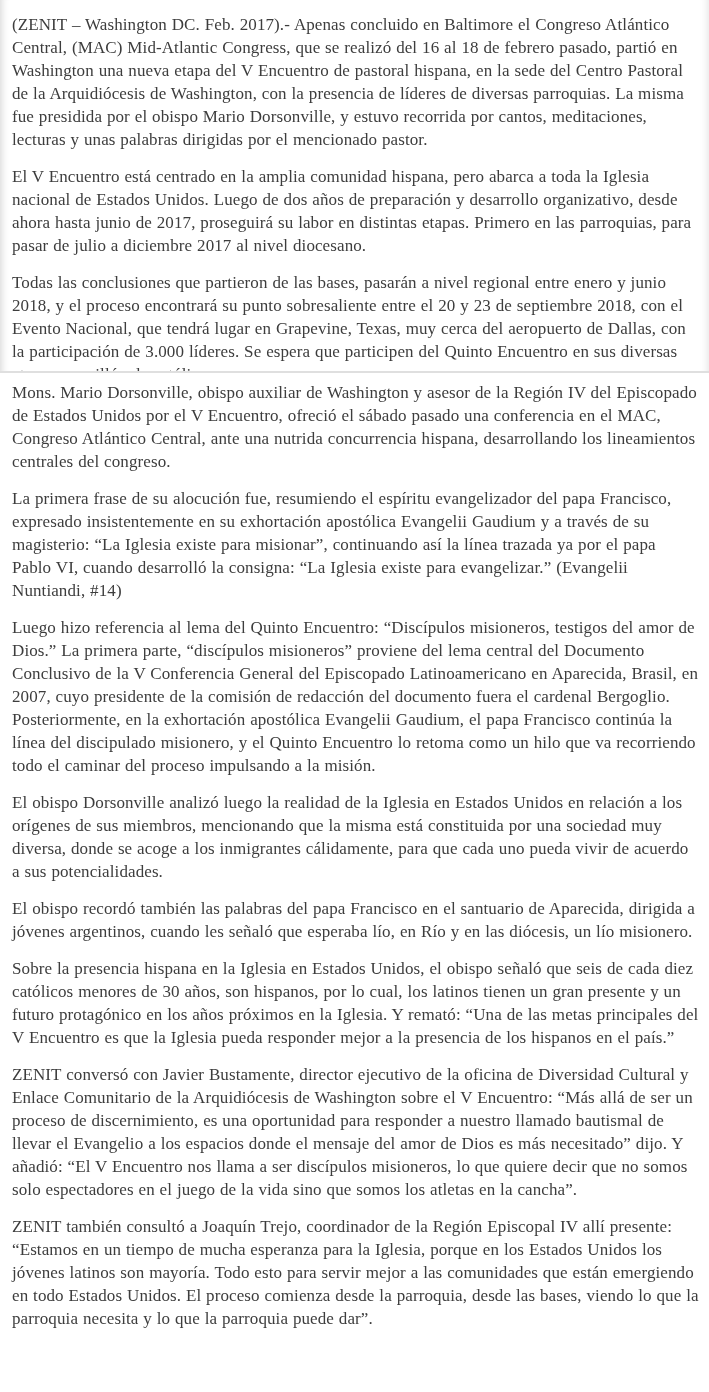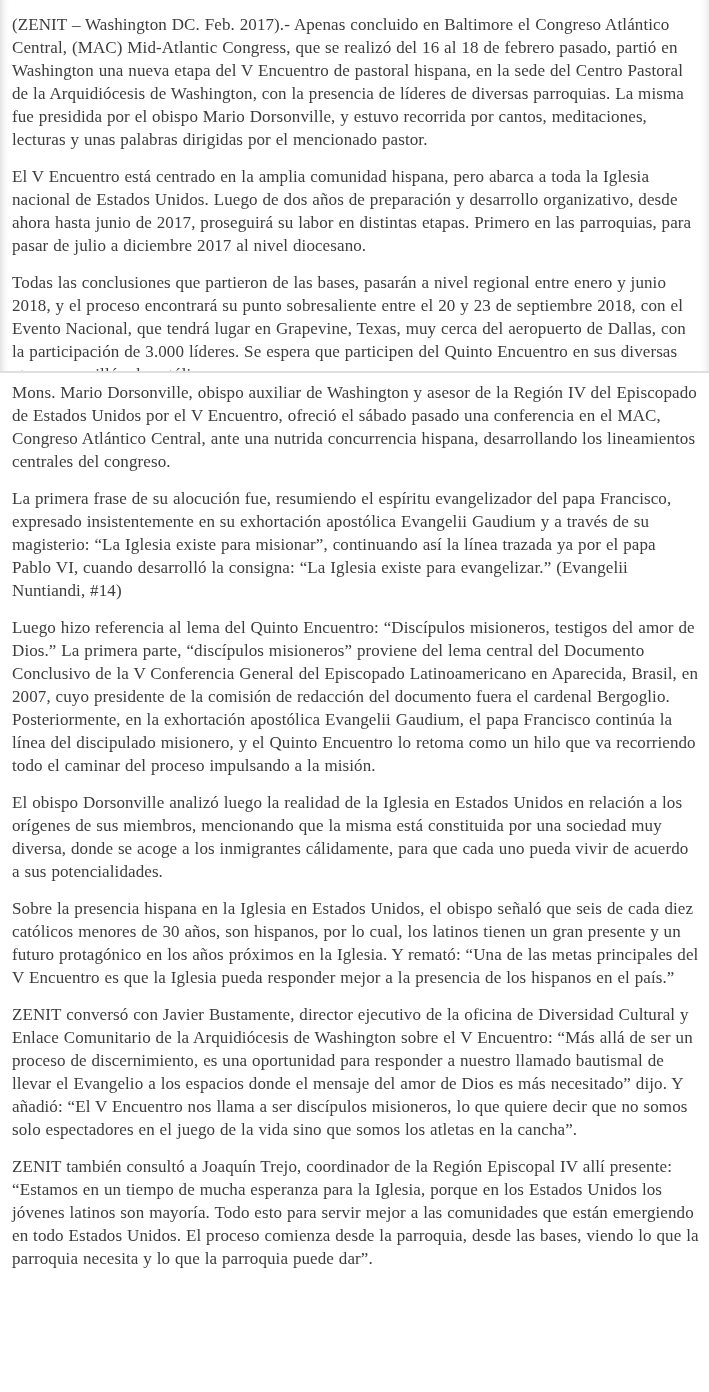--- a/index.html
+++ b/index.html
@@ -57,18 +57,19 @@
     <p>Todas las conclusiones que partieron de las bases, pasarán a nivel regional entre enero y junio 2018, y el proceso encontrará su punto sobresaliente entre el 20 y 23 de septiembre 2018, con el Evento Nacional, que tendrá lugar en Grapevine, Texas, muy cerca del aeropuerto de Dallas, con la participación de 3.000 líderes. Se espera que participen del Quinto Encuentro en sus diversas etapas un millón de católicos.</p>
   </div>
 
   <div class="seam"></div>
 
   <div class="section section-bottom">
     <p>Mons. Mario Dorsonville, obispo auxiliar de Washington y asesor de la Región IV del Episcopado de Estados Unidos por el V Encuentro, ofreció el sábado pasado una conferencia en el MAC, Congreso Atlántico Central, ante una nutrida concurrencia hispana, desarrollando los lineamientos centrales del congreso.</p>
     <p>La primera frase de su alocución fue, resumiendo el espíritu evangelizador del papa Francisco, expresado insistentemente en su exhortación apostólica Evangelii Gaudium y a través de su magisterio: “La Iglesia existe para misionar”, continuando así la línea trazada ya por el papa Pablo VI, cuando desarrolló la consigna: “La Iglesia existe para evangelizar.” (Evangelii Nuntiandi, #14)</p>
     <p>Luego hizo referencia al lema del Quinto Encuentro: “Discípulos misioneros, testigos del amor de Dios.” La primera parte, “discípulos misioneros” proviene del lema central del Documento Conclusivo de la V Conferencia General del Episcopado Latinoamericano en Aparecida, Brasil, en 2007, cuyo presidente de la comisión de redacción del documento fuera el cardenal Bergoglio. Posteriormente, en la exhortación apostólica Evangelii Gaudium, el papa Francisco continúa la línea del discipulado misionero, y el Quinto Encuentro lo retoma como un hilo que va recorriendo todo el caminar del proceso impulsando a la misión.</p>
     <p>El obispo Dorsonville analizó luego la realidad de la Iglesia en Estados Unidos en relación a los orígenes de sus miembros, mencionando que la misma está constituida por una sociedad muy diversa, donde se acoge a los inmigrantes cálidamente, para que cada uno pueda vivir de acuerdo a sus potencialidades.</p>
+    <p>El obispo recordó también las palabras del papa Francisco en el santuario de Aparecida, dirigida a jóvenes argentinos, cuando les señaló que esperaba lío, en Río y en las diócesis, un lío misionero.</p>
     <p>Sobre la presencia hispana en la Iglesia en Estados Unidos, el obispo señaló que seis de cada diez católicos menores de 30 años, son hispanos, por lo cual, los latinos tienen un gran presente y un futuro protagónico en los años próximos en la Iglesia. Y remató: “Una de las metas principales del V Encuentro es que la Iglesia pueda responder mejor a la presencia de los hispanos en el país.”</p>
     <p>ZENIT conversó con Javier Bustamente, director ejecutivo de la oficina de Diversidad Cultural y Enlace Comunitario de la Arquidiócesis de Washington sobre el V Encuentro: “Más allá de ser un proceso de discernimiento, es una oportunidad para responder a nuestro llamado bautismal de llevar el Evangelio a los espacios donde el mensaje del amor de Dios es más necesitado” dijo. Y añadió: “El V Encuentro nos llama a ser discípulos misioneros, lo que quiere decir que no somos solo espectadores en el juego de la vida sino que somos los atletas en la cancha”.</p>
     <p>ZENIT también consultó a Joaquín Trejo, coordinador de la Región Episcopal IV allí presente: “Estamos en un tiempo de mucha esperanza para la Iglesia, porque en los Estados Unidos los jóvenes latinos son mayoría. Todo esto para servir mejor a las comunidades que están emergiendo en todo Estados Unidos. El proceso comienza desde la parroquia, desde las bases, viendo lo que la parroquia necesita y lo que la parroquia puede dar”.</p>
   </div>
 
 </div>
 
 </body></html>

